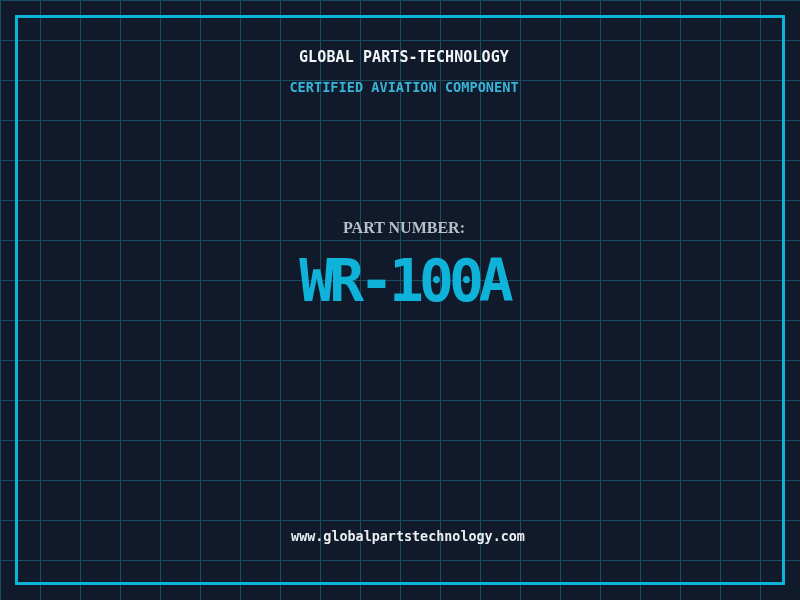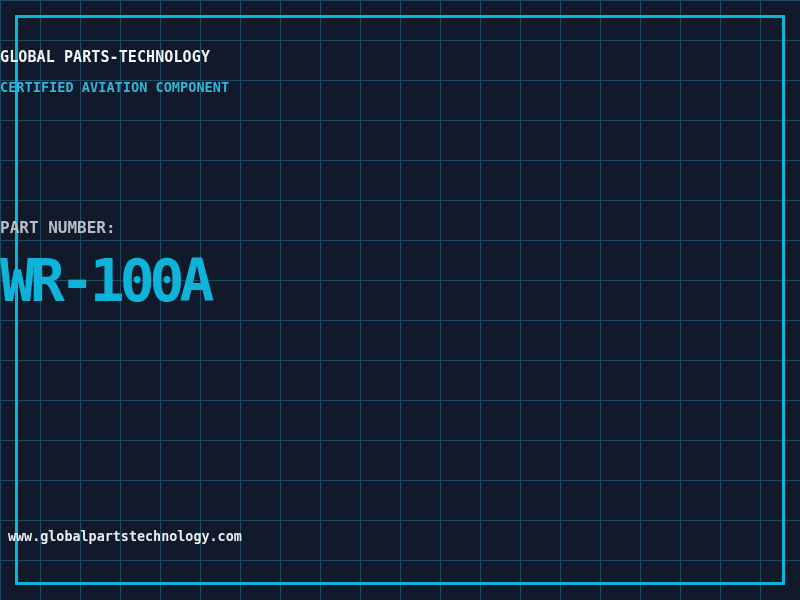--- a/index.html
+++ b/index.html
@@ -22,22 +22,23 @@
     position: absolute;
     left: 15px;
     top: 15px;
     right: 15px;
     bottom: 15px;
     border: 3px solid #0cb4da;
     pointer-events: none;
   }
   .line {
     position: absolute;
-    left: 0;
+    left: 8px;
     right: 0;
+    text-align: center;
     line-height: 1;
     white-space: pre;
     font-weight: bold;
   }
   .company {
     top: 50px;
     font-size: 15px;
     color: #f3f5f7;
     letter-spacing: 0.1px;
   }
@@ -45,20 +46,21 @@
     top: 81px;
     font-size: 13.6px;
     color: #38b4d8;
     letter-spacing: 0;
   }
   .pn-label {
     top: 220px;
     font-size: 16px;
     color: #b9bfc9;
     letter-spacing: 0;
+    font-family: Liberation Serif, serif;
   }
   .pn-value {
     top: 252px;
     font-size: 58px;
     color: #0fb2d8;
     letter-spacing: -5px;
   }
   .website {
     top: 530px;
     font-size: 13.4px;

